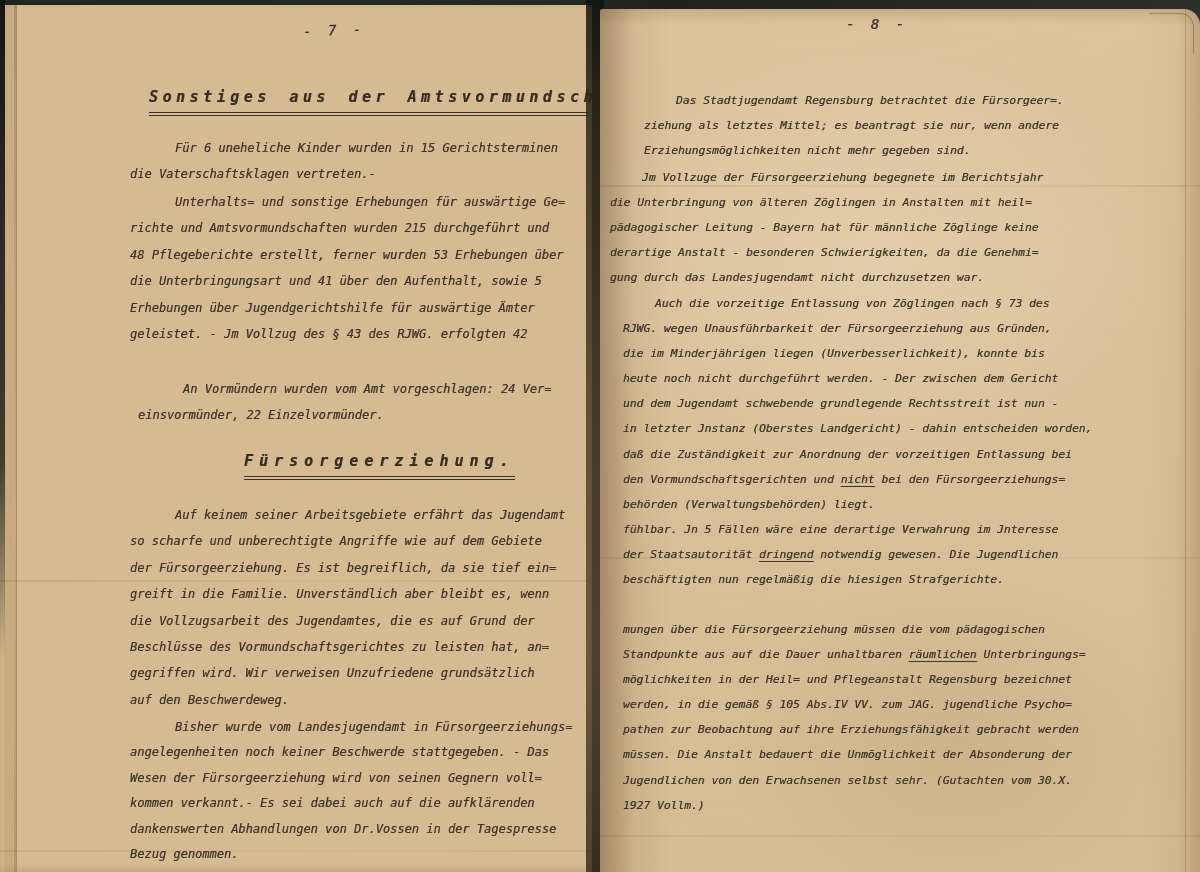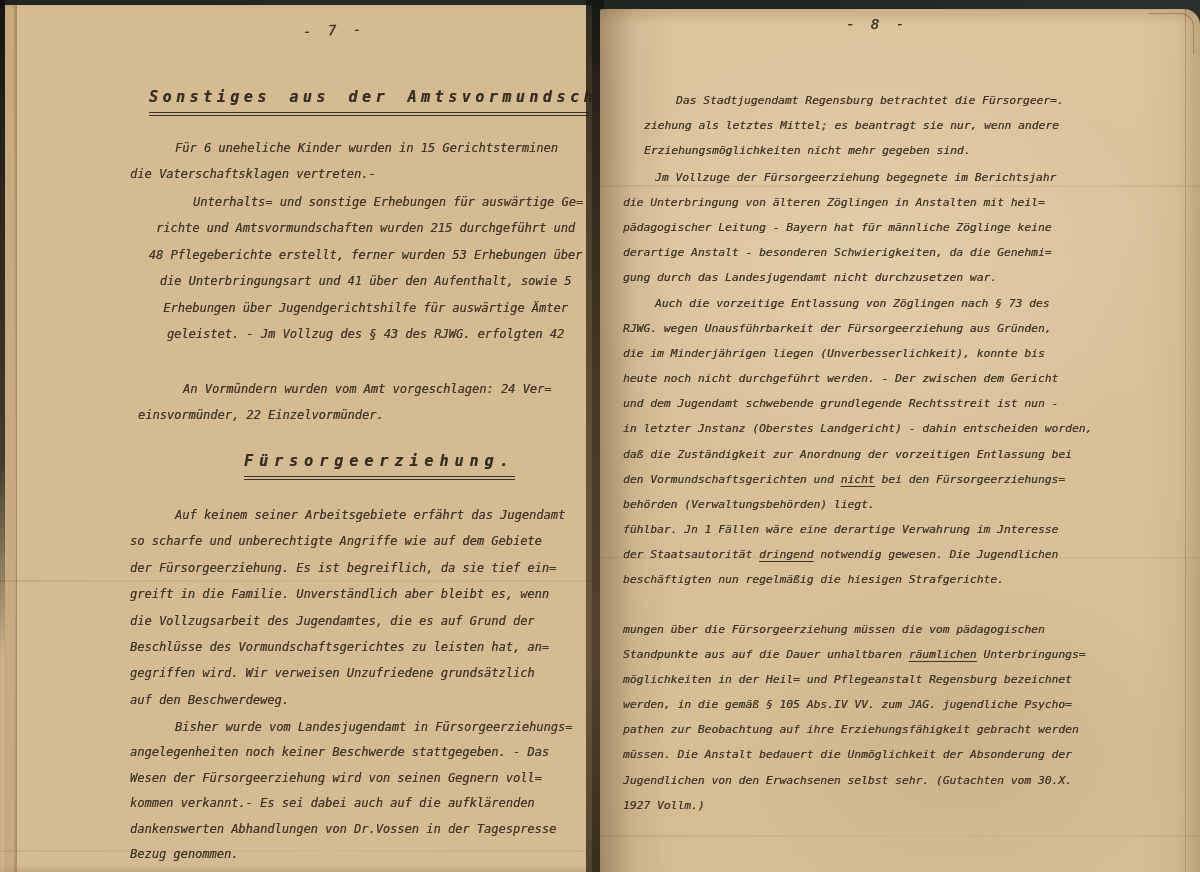--- a/index.html
+++ b/index.html
@@ -69,33 +69,33 @@
   .page-right .para{font-size:11.3px;line-height:25.1px;text-shadow:0.35px 0 rgba(62,53,42,0.65);}
   .line{height:inherit;}
   .line.indent{padding-left:45px;}
   .page-right .line.indent{padding-left:32px;}
   u{text-underline-offset:3px;text-decoration-thickness:1.4px;margin-top:42px;}
 
   
   #pn7{left:303px;top:17px;transform:rotate(-2.2deg);}
   #h1s{left:149px;top:83px;width:440px;}
   #lp1{left:130px;top:130px;}
-  #lp2{left:148px;top:184px;text-align:center;}
+  #lp2{left:130px;top:184px;}
   #lp3{left:138px;top:371px;}
   #h2f{left:244px;top:447px;}
   #lp4{left:130px;top:497px;}
   #lp5{left:130px;top:710px;}
   .page-left .crease-v{left:14px;}
   .page-left .crease-h.f1{top:575px;opacity:0.6;}
   .page-left .crease-h.f2{top:845px;opacity:0.45;}
 
   
   #pn8{left:246px;top:7px;}
   #rp1{left:36px;top:79px;margin-left:8px;}
-  #rp2{left:23px;top:156px;}
+  #rp2{left:10px;top:156px;}
   #rp3{left:23px;top:282px;}
   #rp4{left:23px;top:508px;}
   #rp5{left:23px;top:608px;}
   .page-right .crease-h.f1{top:176px;opacity:0.55;}
   .page-right .crease-h.f2{top:548px;opacity:0.4;}
   .page-right .crease-h.f3{top:826px;opacity:0.5;}
 </style>
 </head>
 <body>
 
@@ -186,21 +186,21 @@
         <div class="line">die im Minderjährigen liegen (Unverbesserlichkeit), konnte bis</div>
         <div class="line">heute noch nicht durchgeführt werden. - Der zwischen dem Gericht</div>
         <div class="line">und dem Jugendamt schwebende grundlegende Rechtsstreit ist nun -</div>
         <div class="line">in letzter Jnstanz (Oberstes Landgericht) - dahin entscheiden worden,</div>
         <div class="line">daß die Zuständigkeit zur Anordnung der vorzeitigen Entlassung bei</div>
         <div class="line">den Vormundschaftsgerichten und <u>nicht</u> bei den Fürsorgeerziehungs=</div>
         <div class="line">behörden (Verwaltungsbehörden) liegt.</div>
       </div>
 
     <div id="rp4" class="para">
-        <div class="line">fühlbar. Jn 1 Fällen wäre eine derartige Verwahrung im Jnteresse</div>
+        <div class="line">fühlbar. Jn 5 Fällen wäre eine derartige Verwahrung im Jnteresse</div>
         <div class="line">der Staatsautorität <u>dringend</u> notwendig gewesen. Die Jugendlichen</div>
         <div class="line">beschäftigten nun regelmäßig die hiesigen Strafgerichte.</div>
       </div>
 
     <div id="rp5" class="para">
         <div class="line">mungen über die Fürsorgeerziehung müssen die vom pädagogischen</div>
         <div class="line">Standpunkte aus auf die Dauer unhaltbaren <u>räumlichen</u> Unterbringungs=</div>
         <div class="line">möglichkeiten in der Heil= und Pflegeanstalt Regensburg bezeichnet</div>
         <div class="line">werden, in die gemäß § 105 Abs.IV VV. zum JAG. jugendliche Psycho=</div>
         <div class="line">pathen zur Beobachtung auf ihre Erziehungsfähigkeit gebracht werden</div>

